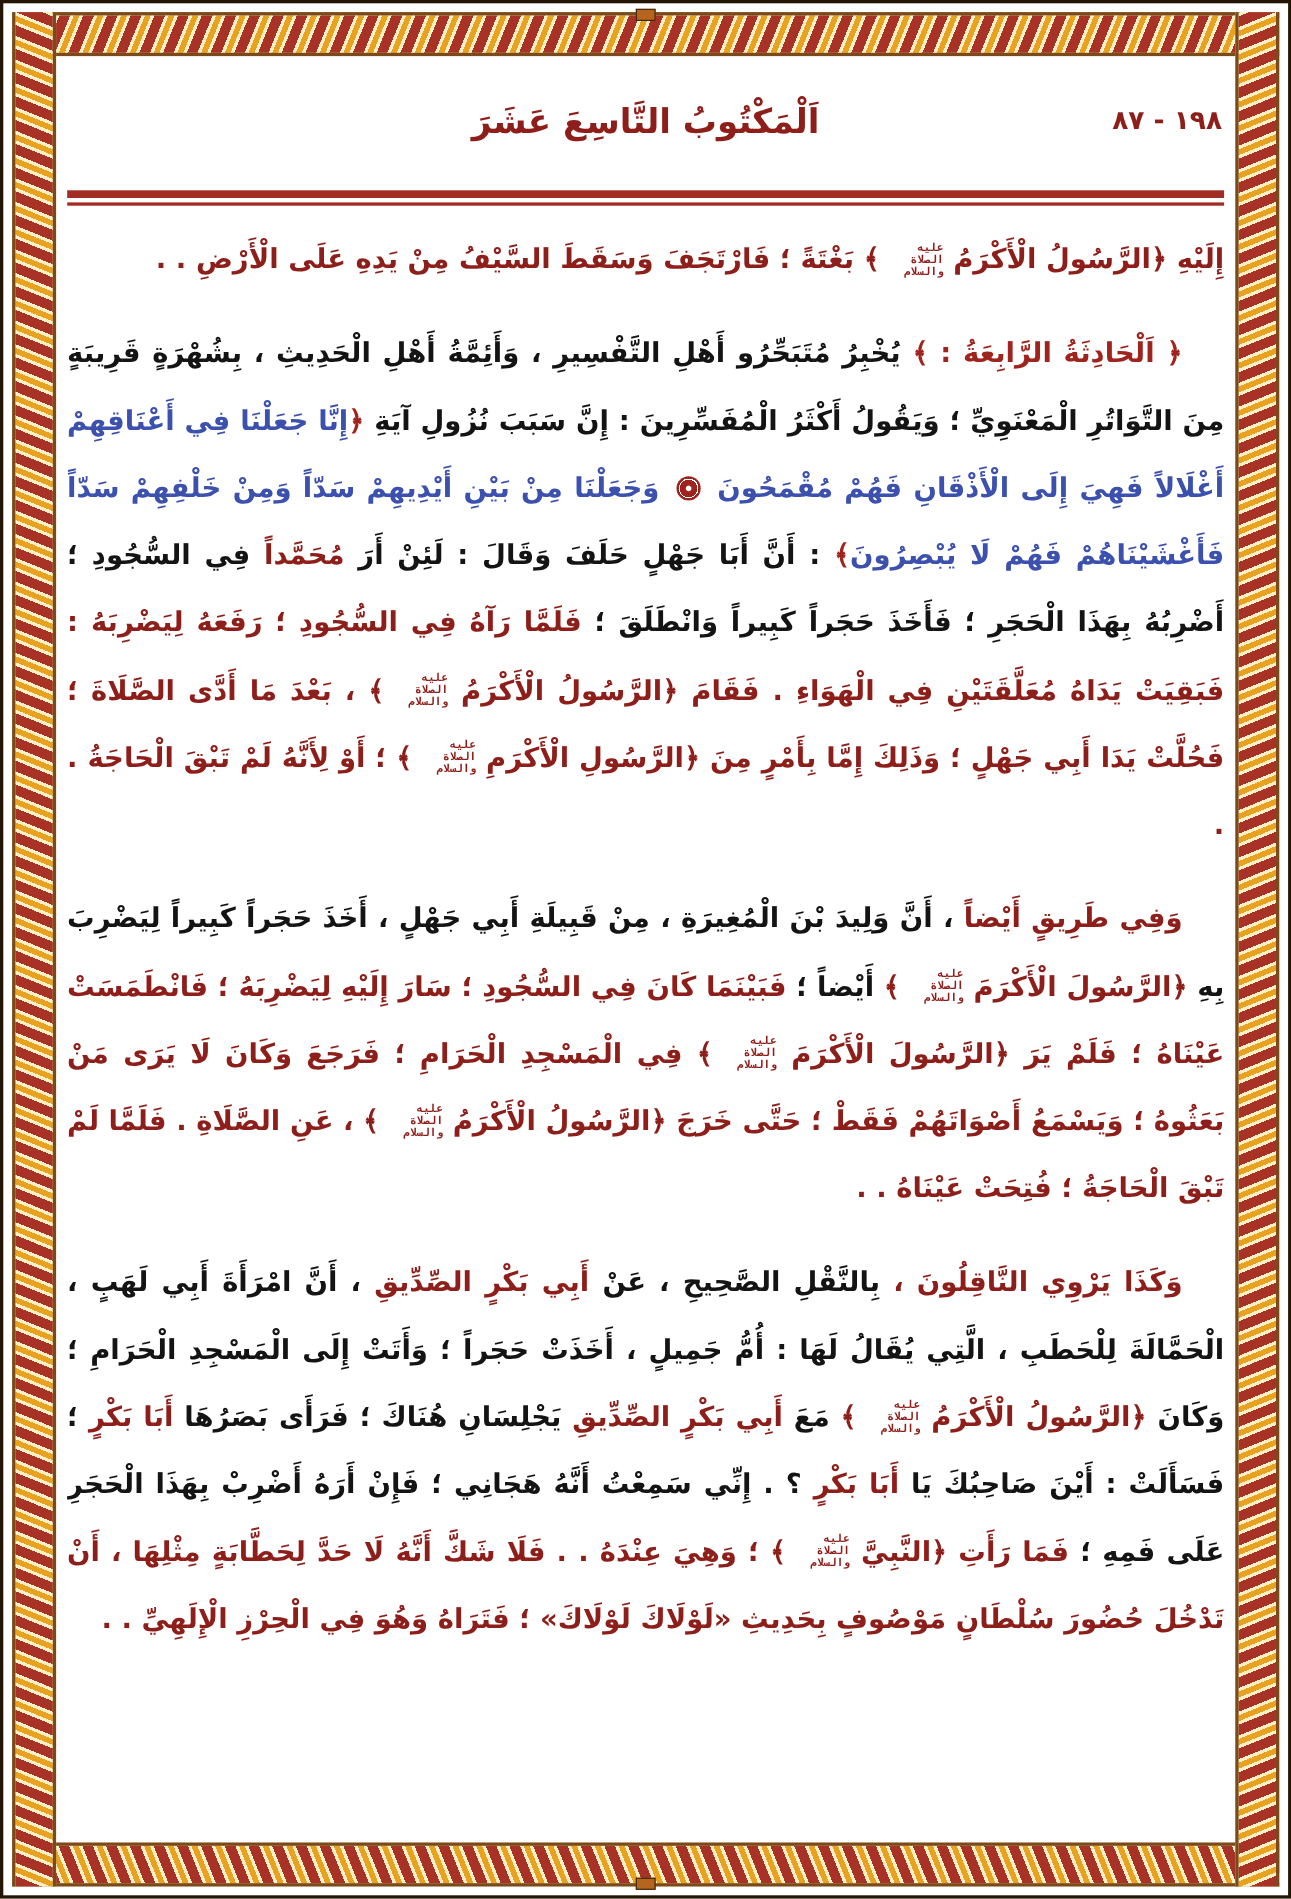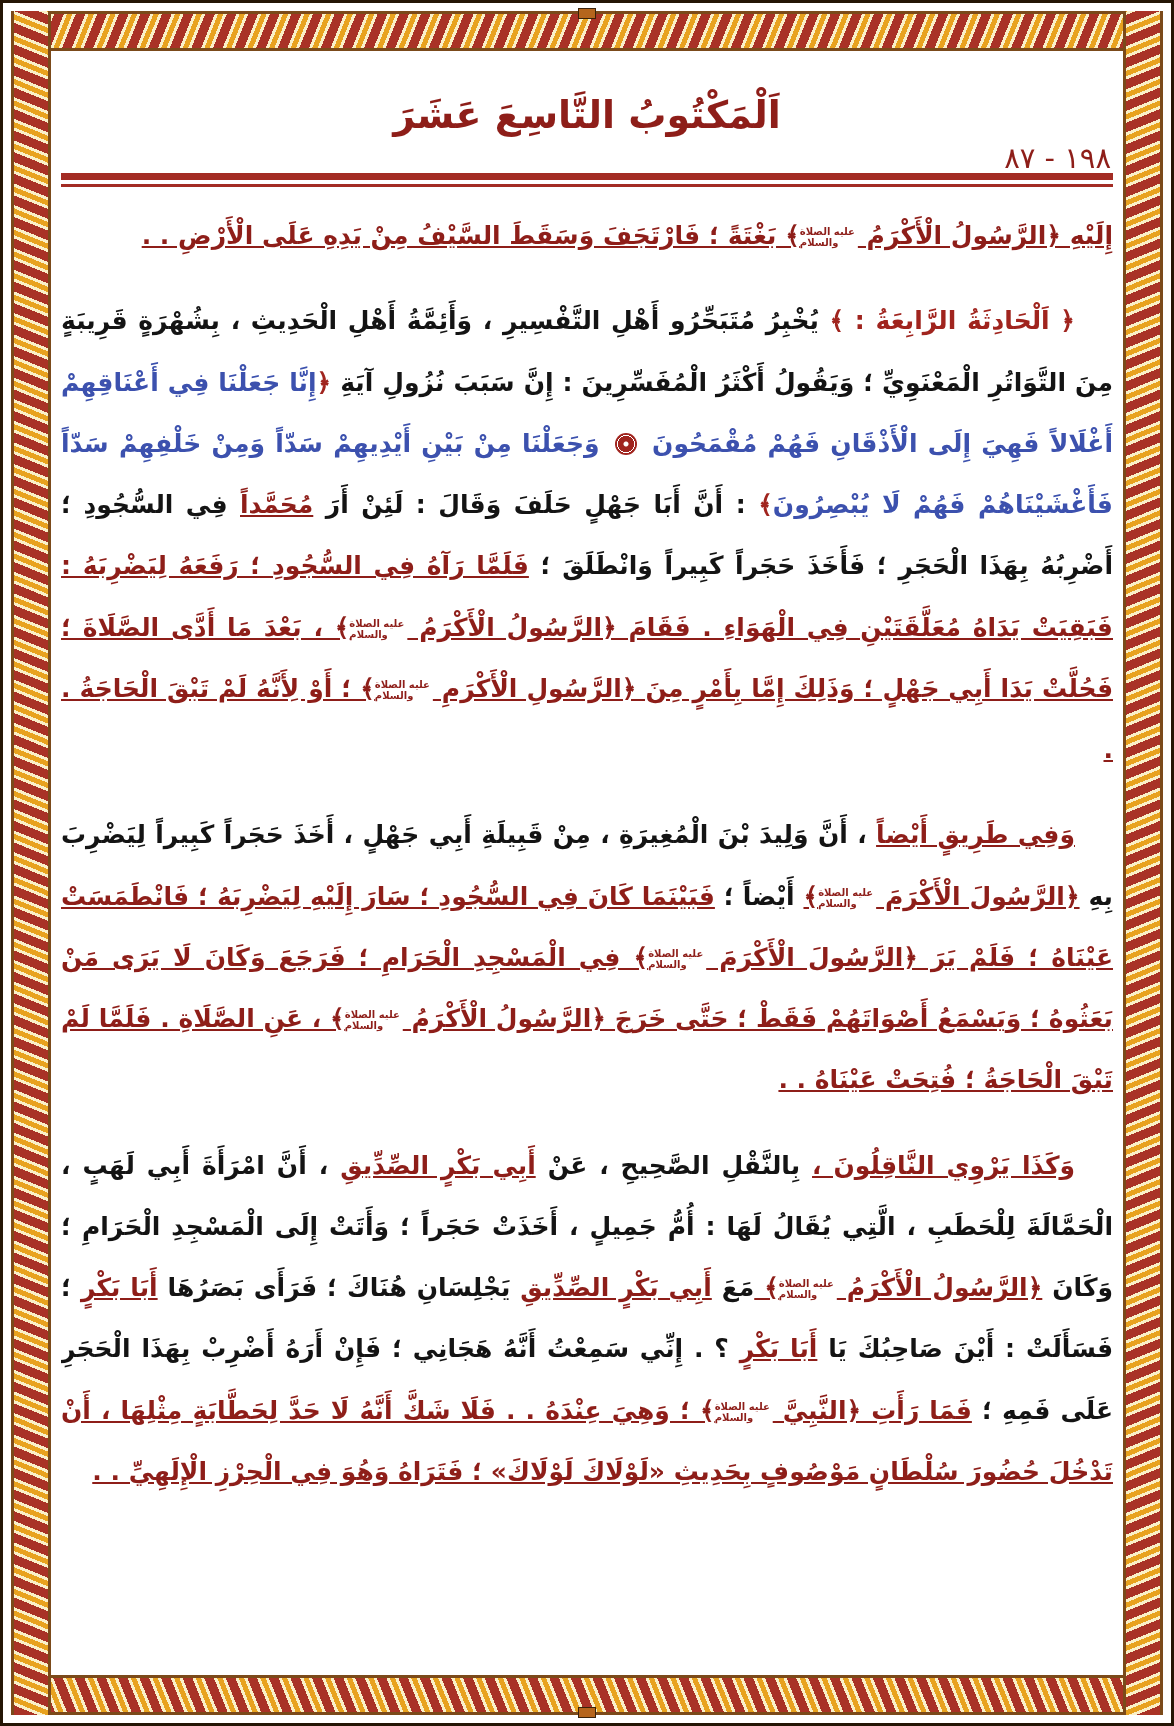--- a/index.html
+++ b/index.html
@@ -57,44 +57,44 @@
   .cap.top{top:5px;}
   .cap.bottom{bottom:5px;}
 
   .content{
     position:absolute;top:54px;right:58px;left:58px;bottom:50px;
     direction:rtl;overflow:hidden;
   }
   .header{position:relative;height:74px;margin-top:28px;}
   .page-title{
     position:absolute;left:0;right:0;text-align:center;top:8px;
-    font-size:38px;font-weight:bold;color:var(--maroon);
+    font-size:31px;font-weight:bold;color:var(--maroon);
   }
   .page-number{
     position:absolute;left:auto;right:2px;top:10px;
-    font-size:29px;font-weight:normal;color:var(--maroon);margin-top:46px;
+    font-size:24px;font-weight:bold;color:var(--maroon);
   }
   .rule-thick{height:7px;background:var(--rule);margin-top:14px;}
   .rule-thin{height:3px;background:var(--rule);margin-top:4px;}
 
   .body-text{
     margin-top:18px;
     font-size:25px;font-weight:bold;line-height:2.45;
     text-align:justify;color:var(--black);
   }
   .body-text p{margin:0 0 24px 0;}
   .body-text p.indent{text-indent:38px;}
-  .c-maroon{color:var(--maroon);text-decoration:underline;}
+  .c-maroon{color:var(--maroon);}
   .c-black{color:var(--black);}
   .c-blue{color:var(--blue);}
   .c-accent_red{color:var(--accent_red);margin-top:32px;}
   .seal{
     display:inline-block;width:58px;font-size:10px;line-height:1.1;
-    color:var(--maroon);text-align:left;vertical-align:middle;
-    font-weight:bold;text-indent:0;
+    color:var(--maroon);text-align:right;vertical-align:middle;
+    font-weight:bold;text-indent:0;font-family:Liberation Mono, monospace;
   }
   .rosette{
     display:inline-block;width:22px;height:22px;border-radius:50%;
     background:radial-gradient(circle at 50% 50%,
       #ffffff 0 2px, var(--accent_red) 3px 8px,
       #ffffff 8px 9px, var(--accent_red) 9px 11px);
     vertical-align:-3px;margin:0 5px;text-indent:0;
   }
 </style>
 </head>

